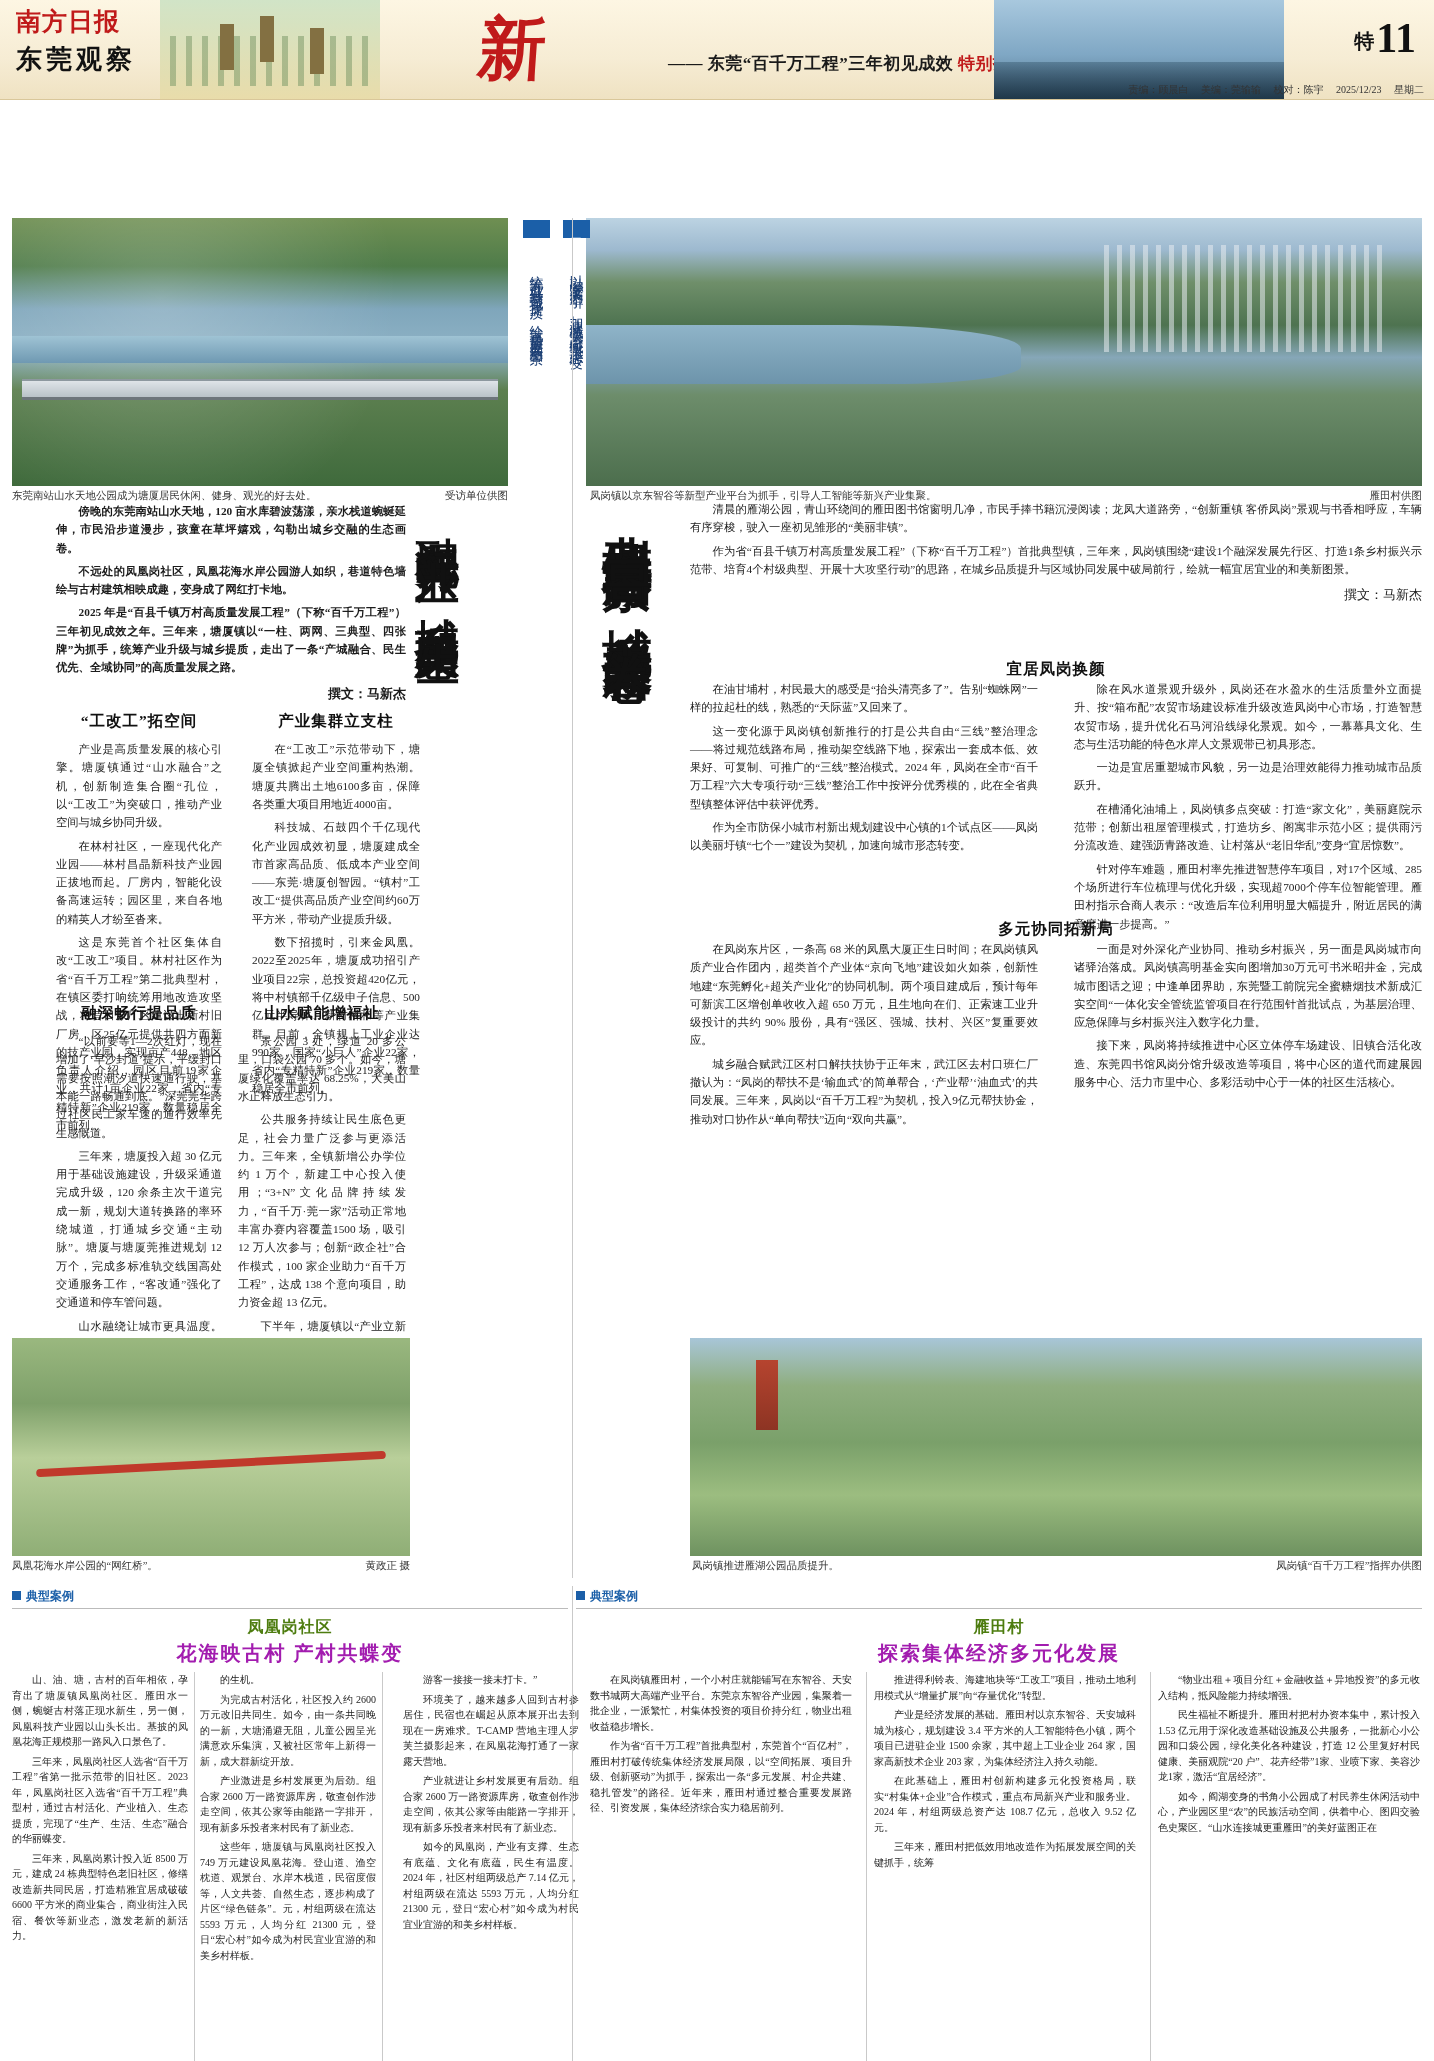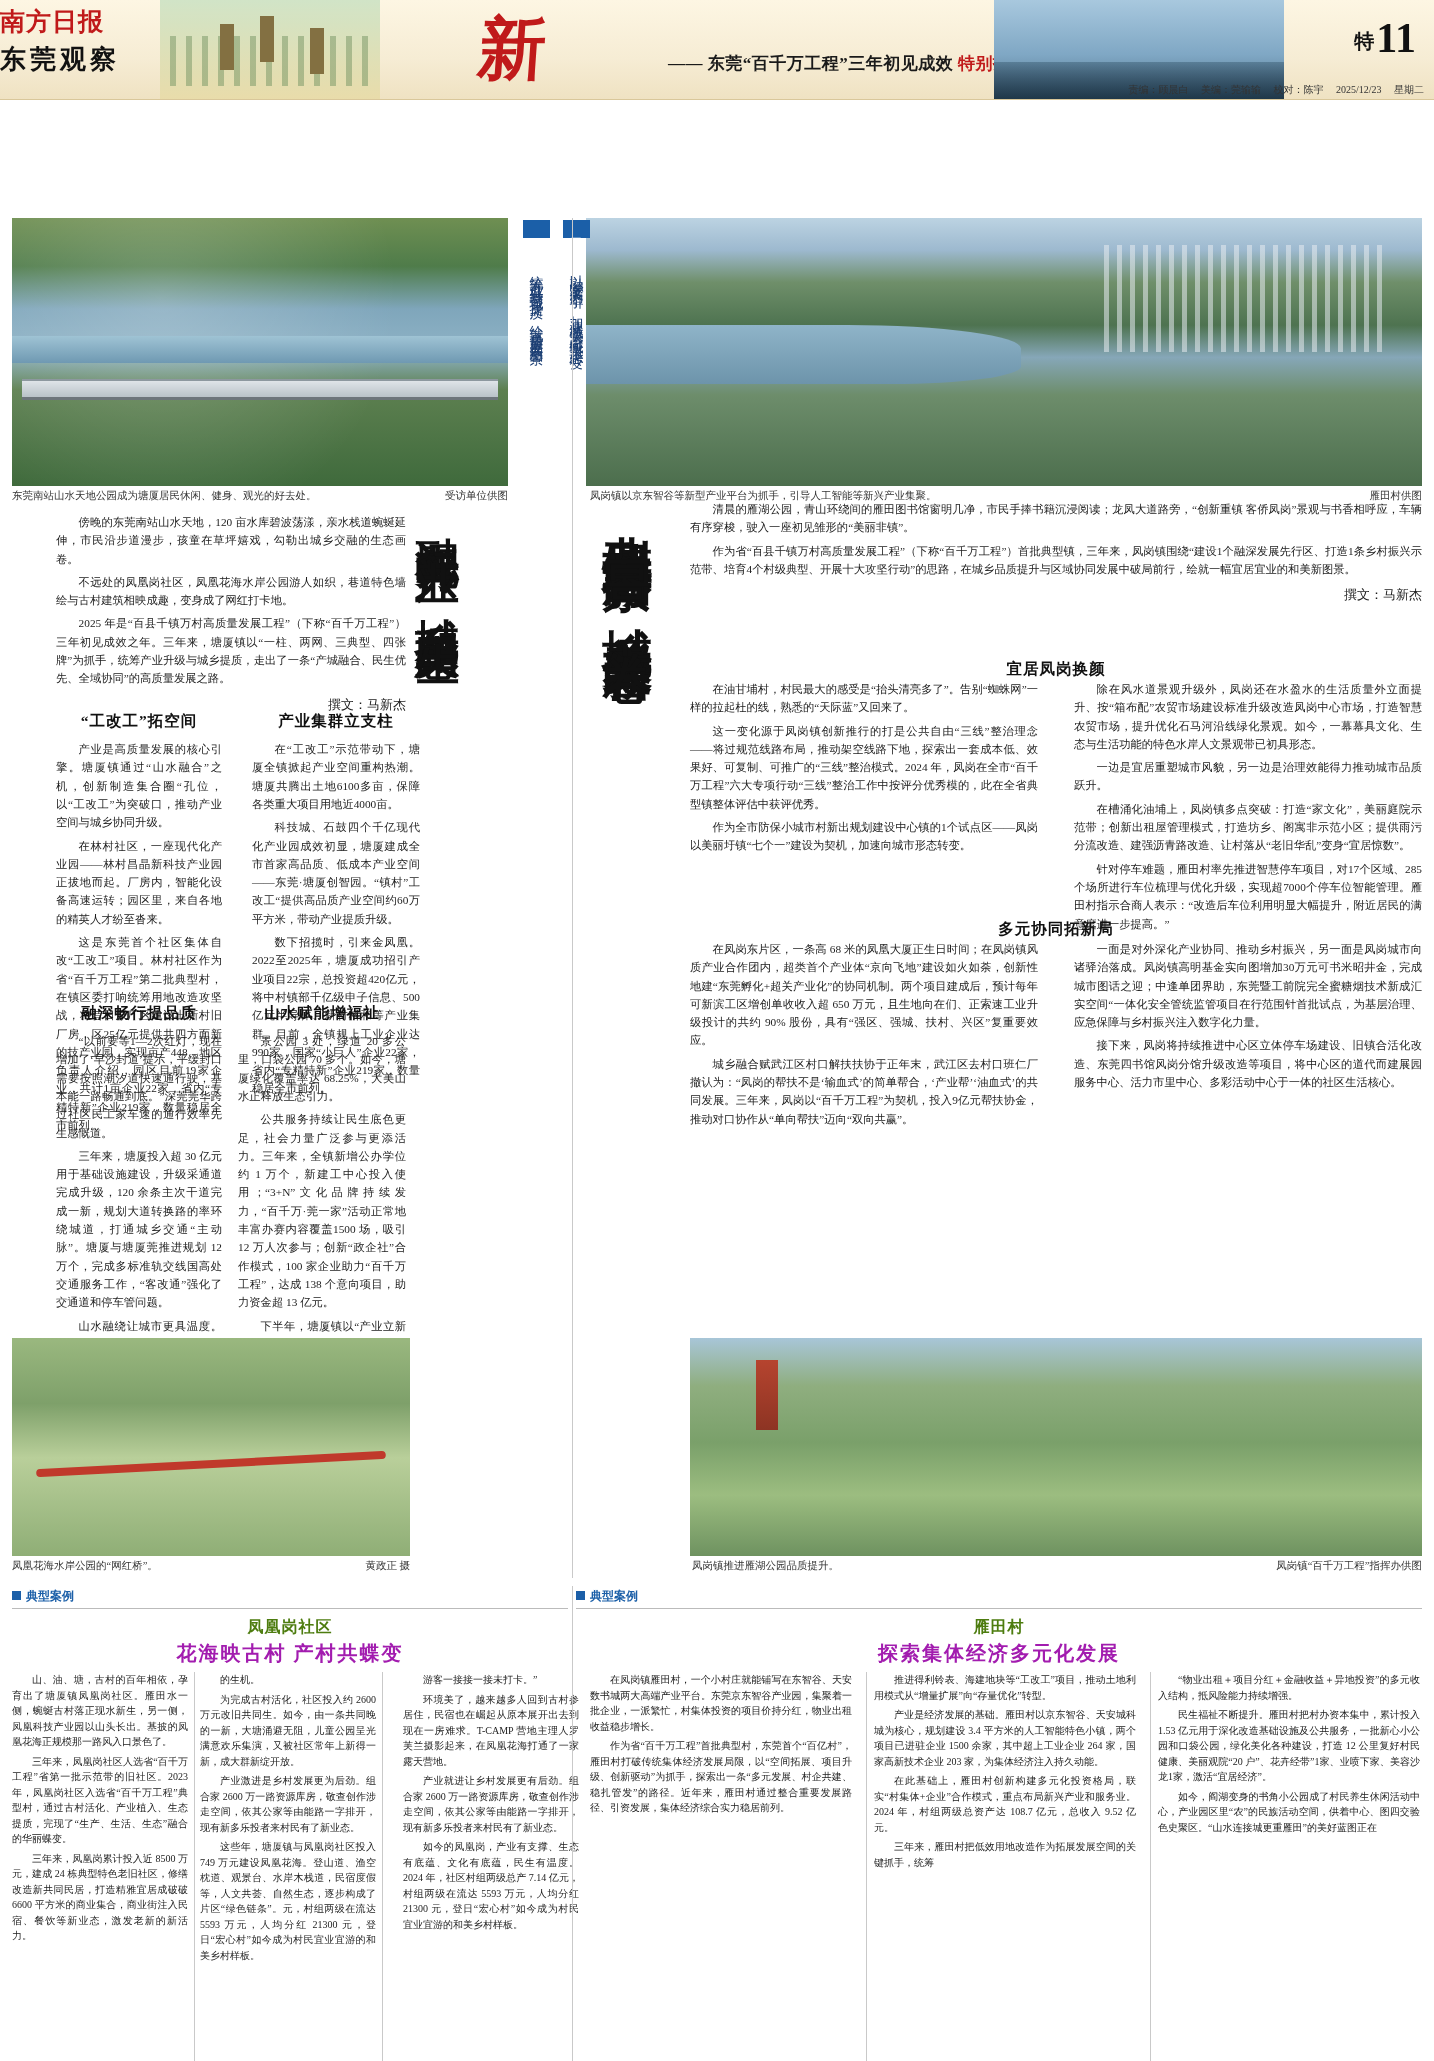--- a/index.html
+++ b/index.html
@@ -14,21 +14,21 @@
   }
   
   .masthead {
     position:relative;
     height:100px;
     background:linear-gradient(180deg,#fdf6e3 0%, #f6ecd4 60%, #efe2c2 100%);
     border-bottom:1px solid #d9c79a;
     overflow:hidden;
   }
   .mast-left {
-    position:absolute; left:0; top:8px; width:150px;
+    position:absolute; left:16px; top:8px; width:150px;
   }
   .mast-left .nf {
     font-family:"Liberation Serif", serif;
     font-size:25px; font-weight:bold; color:#c01a1a; letter-spacing:1px;
     line-height:1.1;
   }
   .mast-left .dg {
     font-size:26px; font-weight:bold; color:#111; letter-spacing:4px;
     margin-top:6px;
   }
@@ -252,21 +252,21 @@
     <span>统筹产业升级与城乡提质，绘就高质量发展新图景</span>
   </div>
   <div class="vband" style="left:556px; height:268px;">
     <span class="tag">凤岗镇</span>
     <span>以融深发展为牵引，加速从城镇形态向城市形态转变</span>
   </div>
 
   <div class="headline" id="headline-left">融深先行兴产业 城乡和美惠民生</div>
   <div class="headline" id="headline-right">典型镇培育新图景 城乡美交出新答卷</div>
 
-  <div class="col" style="left:56px; top:413px; width:350px;">
+  <div class="col" style="left:56px; top:402px; width:350px;font-weight:bold;">
     <p>傍晚的东莞南站山水天地，120 亩水库碧波荡漾，亲水栈道蜿蜒延伸，市民沿步道漫步，孩童在草坪嬉戏，勾勒出城乡交融的生态画卷。</p>
     <p>不远处的凤凰岗社区，凤凰花海水岸公园游人如织，巷道特色墙绘与古村建筑相映成趣，变身成了网红打卡地。</p>
     <p>2025 年是“百县千镇万村高质量发展工程”（下称“百千万工程”）三年初见成效之年。三年来，塘厦镇以“一柱、两网、三典型、四张牌”为抓手，统筹产业升级与城乡提质，走出了一条“产城融合、民生优先、全域协同”的高质量发展之路。</p>
     <div class="byline">撰文：马新杰</div>
   </div>
 
   <div class="col" style="left:56px; top:600px; width:166px;">
     <div class="sub-h">“工改工”拓空间</div>
     <p>产业是高质量发展的核心引擎。塘厦镇通过“山水融合”之机，创新制造集合圈“孔位，以“工改工”为突破口，推动产业空间与城乡协同升级。</p>
     <p>在林村社区，一座现代化产业园——林村昌晶新科技产业园正拔地而起。厂房内，智能化设备高速运转；园区里，来自各地的精英人才纷至沓来。</p>

